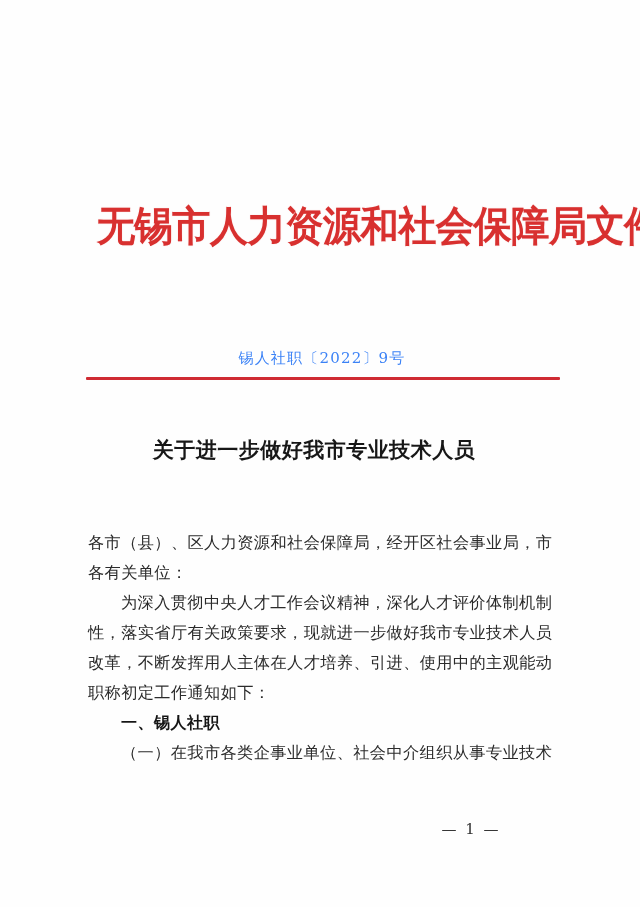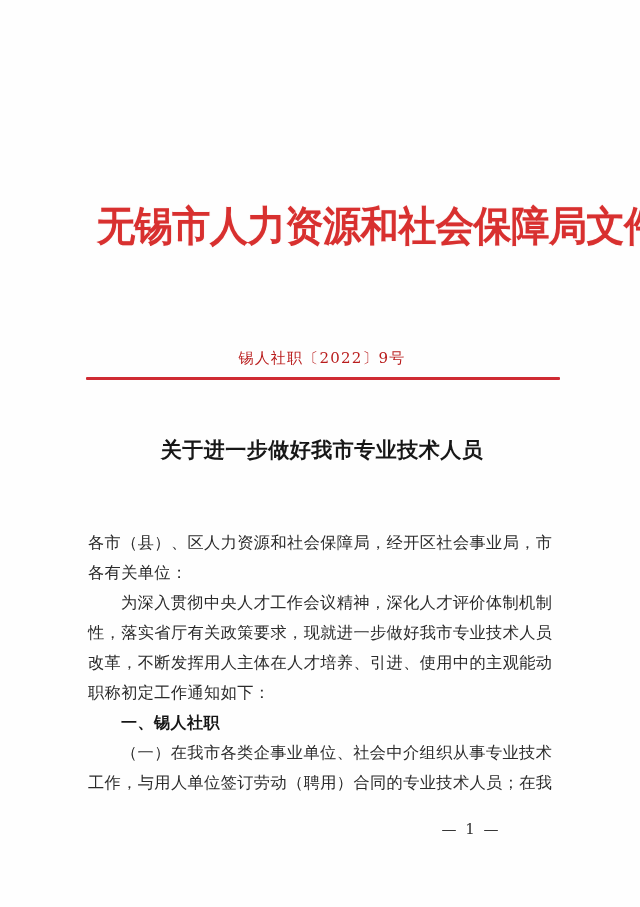--- a/index.html
+++ b/index.html
@@ -47,39 +47,39 @@
 
   
   .doc-number {
     position: absolute;
     left: 80px;
     top: 349px;
     width: 484px;
     text-align: center;
     font-family: "DejaVu Serif", "Liberation Serif", serif;
     font-size: 15px;
-    color: #b91c1c;
+    color: #3b82f6;
     letter-spacing: 1.2px;
   }
 
   
   .red-rule {
     position: absolute;
     left: 86px;
     top: 377px;
     width: 474px;
     height: 3px;
     background: #cf2b33;
     border-radius: 1px;
   }
 
   
   .doc-title {
     position: absolute;
-    left: 80px;
+    left: 72px;
     top: 435px;
     width: 484px;
     text-align: center;
     font-family: "DejaVu Serif", "Liberation Serif", serif;
     font-weight: bold;
     font-size: 21px;
     line-height: 30px;
     color: #171717;
     letter-spacing: 0.5px;
   }
@@ -169,19 +169,18 @@
     <span class="body-line">各有关单位：</span>
 
     <span class="body-line indent">为深入贯彻中央人才工作会议精神，深化人才评价体制机制</span>
     <span class="body-line">性，落实省厅有关政策要求，现就进一步做好我市专业技术人员</span>
     <span class="body-line">改革，不断发挥用人主体在人才培养、引进、使用中的主观能动</span>
     <span class="body-line">职称初定工作通知如下：</span>
 
     <span class="section-heading">一、锡人社职</span>
 
     <span class="body-line indent">（一）在我市各类企事业单位、社会中介组织从事专业技术</span>
-    <span class="body-line">工作，与用人单位签订劳动（聘用）合同的专业技术人员；在我</span>
   </div>
 
   <div class="page-number">— 1 —</div>
 
 
 </div>
 
 </body></html>

